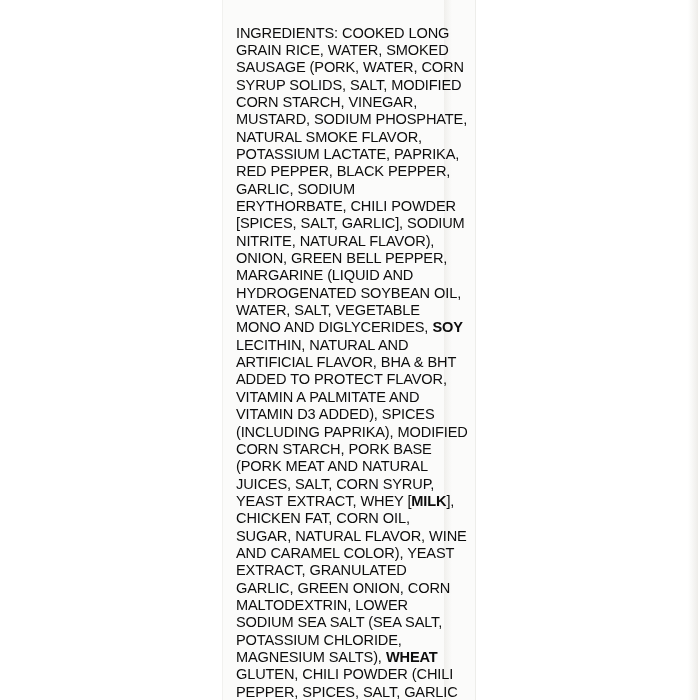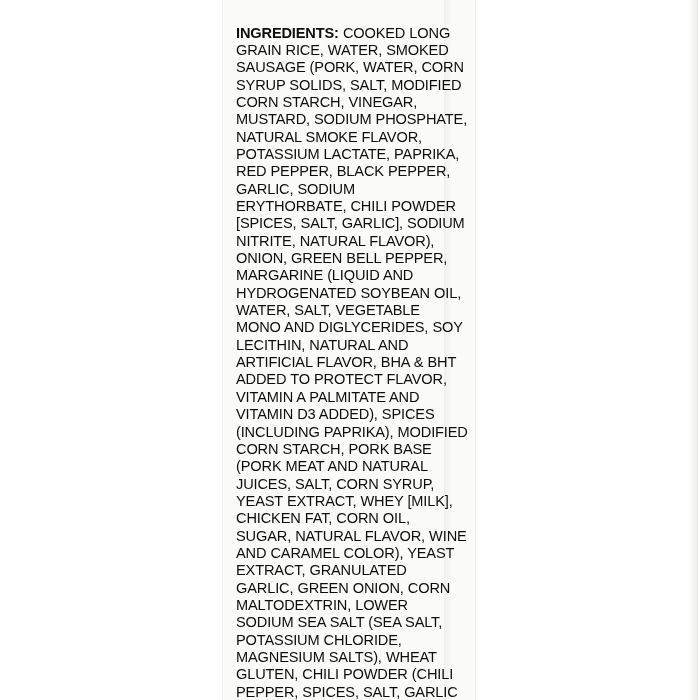--- a/index.html
+++ b/index.html
@@ -39,24 +39,24 @@
   .ingredients {
     font-family: "Liberation Sans", sans-serif;
     font-size: 14.6px;
     line-height: 17.35px;
     letter-spacing: -0.15px;
     color: #0d0d0d;
     text-align: left;
     word-spacing: 0.2px;
   }
   .ingredients .hd {
-    font-weight: bold;
+    font-weight: normal;
   }
   .ingredients .allergen {
-    font-weight: normal;
+    font-weight: bold;
   }
   
   .edge-left {
     position: absolute;
     left: 222px;
     top: 0;
     width: 8px;
     height: 700px;
     background: linear-gradient(to right, #f0efec, rgba(255,255,255,0));
   }

